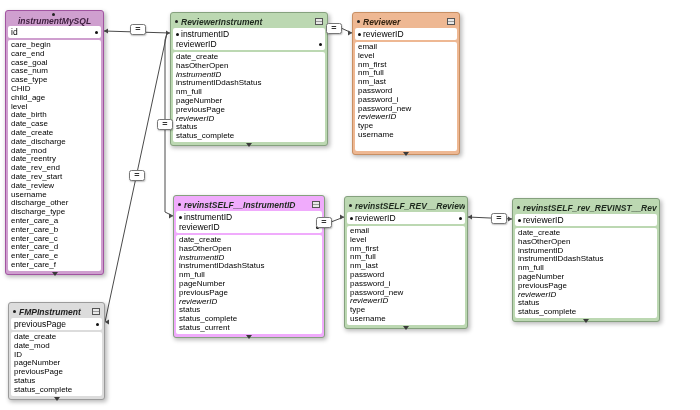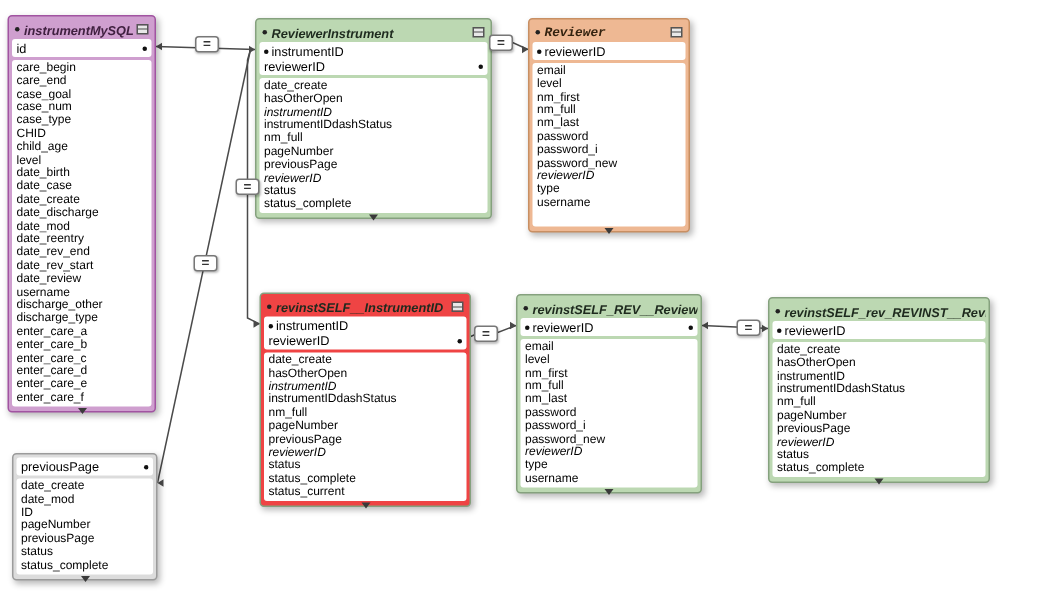--- a/index.html
+++ b/index.html
@@ -56,21 +56,21 @@
       <polygon points="468,217 472,214.5 472,219.5" fill="#4a4a4a"></polygon>
       <polygon points="512,219 508,216.5 508,221.5" fill="#4a4a4a"></polygon>
     </svg>
 <div class="op-box" style="left: 130px; top: 23.5px;">=</div>
     <div class="op-box" style="left: 157px; top: 118.5px;">=</div>
     <div class="op-box" style="left: 129px; top: 169.5px;">=</div>
     <div class="op-box" style="left: 326px; top: 22.5px;">=</div>
     <div class="op-box" style="left: 316px; top: 216.5px;">=</div>
     <div class="op-box" style="left: 491px; top: 212.5px;">=</div>
     <div class="table" style="left: 5px; top: 10px; width: 99px; background: rgb(207, 159, 207); border-color: rgb(161, 84, 161); padding-bottom: 3px;">
-      <div class="tbl-header" style="color: rgb(64, 32, 64);">
+      <div class="tbl-header" style="color: rgb(64, 32, 64); flex-direction: column;">
         <span class="bullet"></span>
         <span>instrumentMySQL</span>
         <span class="hdr-icon"></span>
       </div>
       <div class="keybox">
         <div class="keyrow">
           <span>id</span>
           <span class="kdot r"></span>
         </div>
       </div>
@@ -130,21 +130,21 @@
         <div class="field">nm_full</div>
         <div class="field">pageNumber</div>
         <div class="field">previousPage</div>
         <div class="field italic">reviewerID</div>
         <div class="field">status</div>
         <div class="field">status_complete</div>
       </div>
       <span class="notch"></span>
     </div>
     <div class="table" style="left: 352px; top: 12px; width: 108px; background: rgb(238, 184, 147); border-color: rgb(200, 143, 99); padding-bottom: 3px;">
-      <div class="tbl-header" style="color: rgb(51, 34, 15); font-family: Liberation Mono, monospace;">
+      <div class="tbl-header" style="color: rgb(51, 34, 15);">
         <span class="bullet"></span>
         <span>Reviewer</span>
         <span class="hdr-icon"></span>
       </div>
       <div class="keybox">
         <div class="keyrow">
           <span class="kdot l"></span>
           <span>reviewerID</span>
         </div>
       </div>
@@ -157,21 +157,21 @@
         <div class="field">nm_last</div>
         <div class="field">password</div>
         <div class="field">password_i</div>
         <div class="field">password_new</div>
         <div class="field italic">reviewerID</div>
         <div class="field">type</div>
         <div class="field">username</div>
       </div>
       <span class="notch"></span>
     </div>
-    <div class="table" style="left: 173px; top: 195px; width: 141px; background: #ef4444; border-color: rgb(133, 161, 126); padding-bottom: 3px;">
+    <div class="table" style="left: 173px; top: 195px; width: 152px; background: #f0abfc; border-color: rgb(133, 161, 126); padding-bottom: 3px;">
       <div class="tbl-header" style="color: rgb(30, 42, 30);">
         <span class="bullet"></span>
         <span>revinstSELF__InstrumentID</span>
         <span class="hdr-icon"></span>
       </div>
       <div class="keybox">
         <div class="keyrow">
           <span class="kdot l"></span>
           <span>instrumentID</span>
         </div>
@@ -244,20 +244,25 @@
         <div class="field">nm_full</div>
         <div class="field">pageNumber</div>
         <div class="field">previousPage</div>
         <div class="field italic">reviewerID</div>
         <div class="field">status</div>
         <div class="field">status_complete</div>
       </div>
       <span class="notch"></span>
     </div>
     <div class="table" style="left: 8px; top: 302px; width: 97px; background: rgb(220, 220, 220); border-color: rgb(155, 155, 155); padding-bottom: 3px;">
+      <div class="tbl-header" style="color: rgb(34, 34, 34);">
+        <span class="bullet"></span>
+        <span>FMPInstrument</span>
+        <span class="hdr-icon"></span>
+      </div>
       <div class="keybox">
         <div class="keyrow">
           <span>previousPage</span>
           <span class="kdot r"></span>
         </div>
       </div>
       <div class="gap"></div>
       <div class="bodybox">
         <div class="field">date_create</div>
         <div class="field">date_mod</div>

